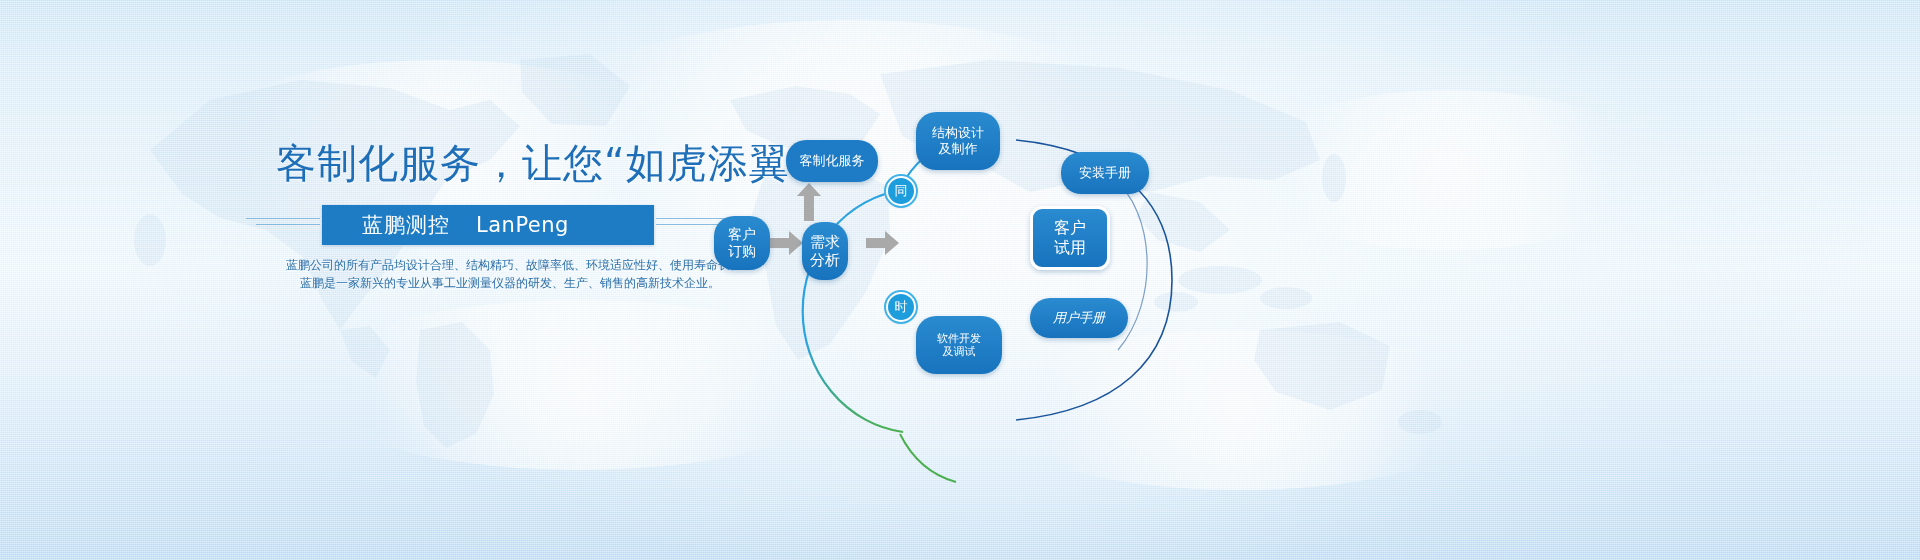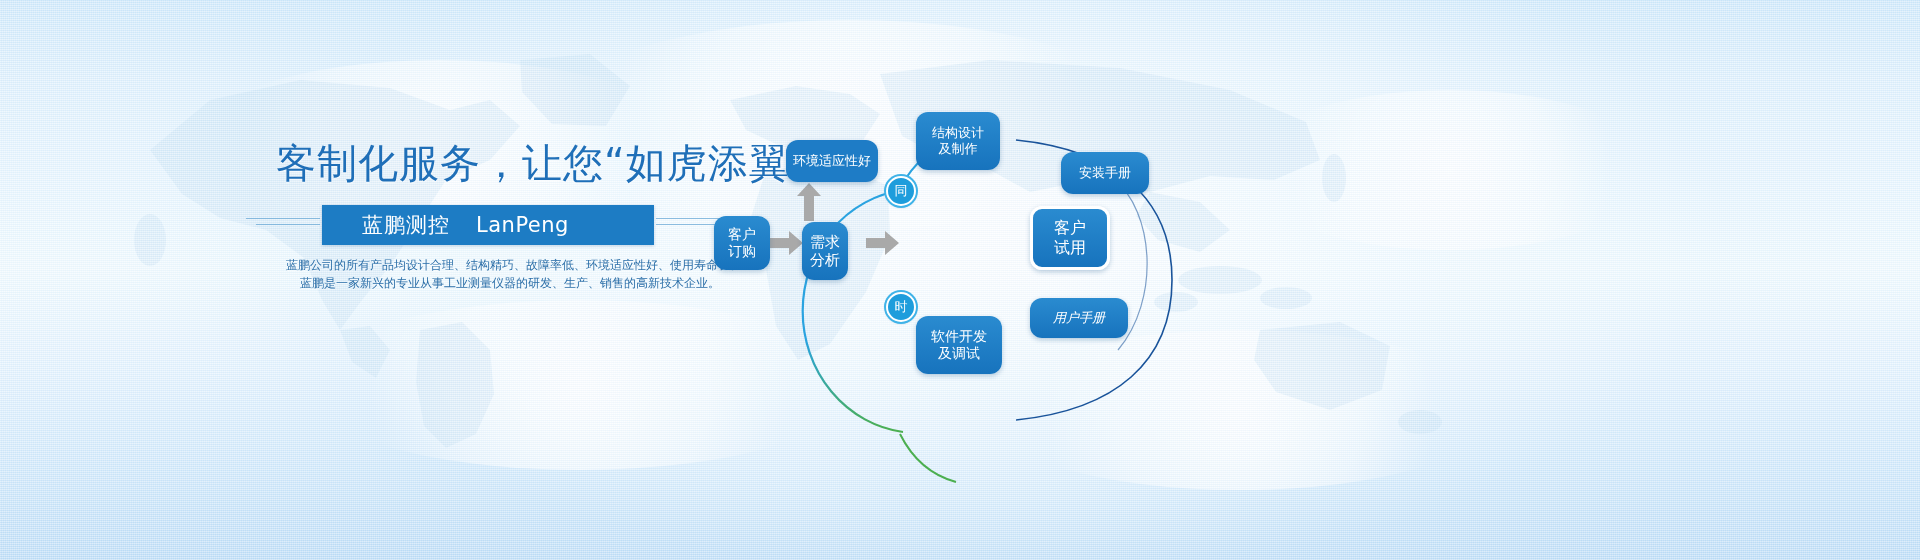--- a/index.html
+++ b/index.html
@@ -59,21 +59,21 @@
     text-shadow:0 1px 1px rgba(255,255,255,0.8);
   }
   #desc1 { left:286px; top:256px; }
   #desc2 { left:300px; top:274px; }
 
   
   #flow { position:absolute; left:0; top:0; width:1920px; height:560px; }
   .node {
     position:absolute; background:#1e7cc6; color:#fff;
     display:flex; flex-direction:column; align-items:center; justify-content:center;
-    text-align:center; border-radius:12px; line-height:1.22;
+    text-align:center; border-radius:20px; line-height:1.22;
     box-shadow:0 2px 5px rgba(25,85,140,0.28);
     font-family:"DejaVu Sans","Liberation Sans",sans-serif;
     white-space:pre-line;
   }
   .node.outlined { border:3px solid #ffffff; border-radius:12px; }
   .node.grad { background:linear-gradient(180deg,#2a8bd0 0%,#1773bd 100%); }
 
   
   .arrow { position:absolute; }
   .arrow svg { display:block; }
@@ -175,38 +175,38 @@
       <svg width="26" height="40" viewBox="0 0 26 40">
           <path d="M8,39 L8,14 L1,14 L13,1 L25,14 L18,14 L18,39 Z" fill="#a9a9a9"></path>
         </svg>
     </div>
     <div class="arrow" style="left:866px; top:230px; width:34px; height:26px;">
       <svg width="34" height="26" viewBox="0 0 34 26">
           <path d="M0,8 L19,8 L19,1 L33,13 L19,25 L19,18 L0,18 Z" fill="#a9a9a9"></path>
         </svg>
     </div>
 
-    <div class="node" style="left:786px; top:140px; width:92px; height:42px; font-size:13px;">环境适应性好</div>
+    <div class="node" style="left:786px; top:140px; width:92px; height:42px; font-size:13px;">客制化服务</div>
 
     <div class="node grad" style="left:916px; top:112px; width:84px; height:58px; font-size:13px;">结构设计
 及制作</div>
 
     <div class="node grad" style="left:1061px; top:152px; width:88px; height:42px; font-size:13px;">安装手册</div>
 
     <div class="node grad" style="left:714px; top:216px; width:56px; height:54px; font-size:14px;">客户
 订购</div>
 
     <div class="node grad" style="left:802px; top:214px; width:46px; height:58px; font-size:15px;margin-top:8px;">需求
 分析</div>
 
     <div class="node grad outlined" style="left:1030px; top:206px; width:80px; height:64px; font-size:16px;">客户
 试用</div>
 
 
-    <div class="node grad" style="left:916px; top:316px; width:86px; height:58px; font-size:14px;">软件开发
+    <div class="node grad" style="left:916px; top:316px; width:86px; height:58px; font-size:11px;">软件开发
 及调试</div>
 
     <div class="node grad" style="left:1030px; top:298px; width:98px; height:40px; font-size:13px;font-style:italic;">用户手册</div>
 
     <div class="badge" style="left:886px; top:176px;">同</div>
     <div class="badge" style="left:886px; top:292px;">时</div>
 
   </div>
 </div>
 

